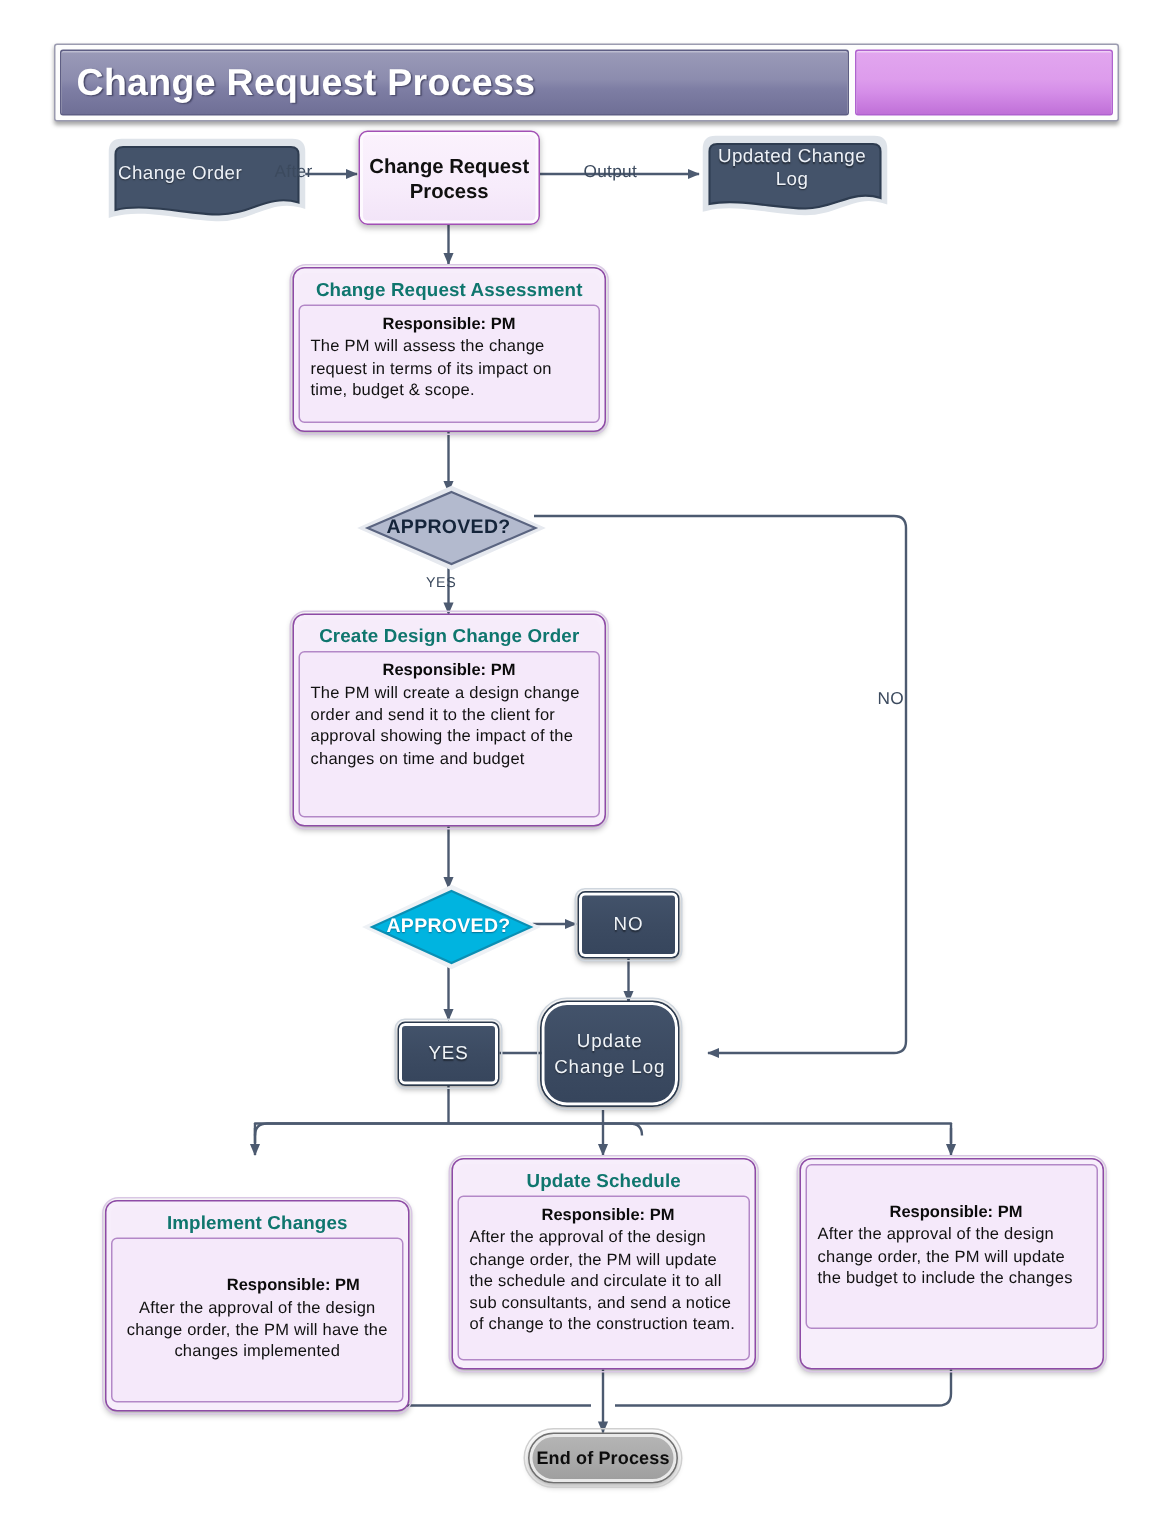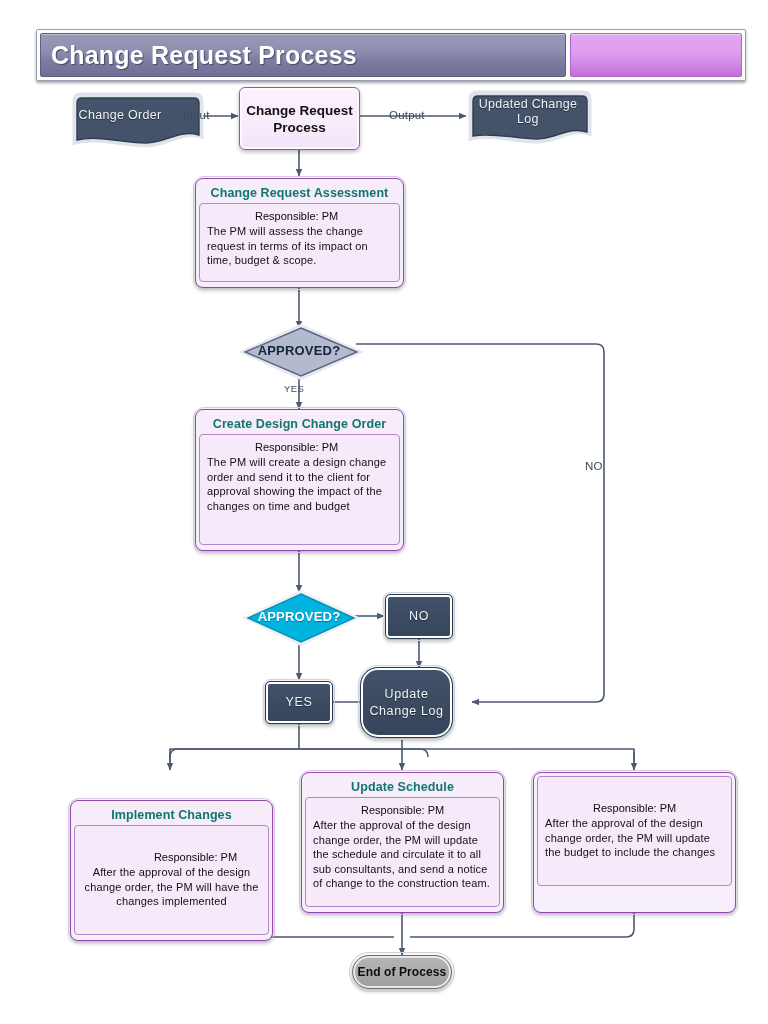--- a/index.html
+++ b/index.html
@@ -91,21 +91,21 @@
     position:relative;
     background:#f5e9fa;
     border:1px solid #b388c7;
     border-radius:4px;
     box-sizing:border-box;
     padding:5px 7px 6px 7px;
     height:calc(100% - 23px);
     overflow:hidden;
   }
   .card-body .resp{
-    font-size:11px;font-weight:normal;color:#0b0b0b;line-height:14px;margin:0 0 1px 0;padding-left:48px;
+    font-size:11px;font-weight:bold;color:#0b0b0b;line-height:14px;margin:0 0 1px 0;padding-left:48px;
   }
   .card-body .desc{
     font-size:11px;color:#111;line-height:14.5px;letter-spacing:.15px;margin:0;
   }
   .card-body.padtop{padding-top:24px;}
 
   
   .diamond{position:absolute;z-index:3;}
   .diamond svg{display:block;overflow:visible;}
   .dlabel{
@@ -217,21 +217,21 @@
   <div class="docshape" style="left:40px;top:92px;width:128px;height:58px;padding-left:32px;">
     <svg width="136" height="66" viewBox="0 0 136 66">
       <path d="M3,9 Q3,3 9,3 L123,3 Q129,3 129,9 L129,44
                C108,38 96,53 74,53 C52,53 24,44 3,50 Z" fill="none" stroke="#dfe4ea" stroke-width="5"></path>
       <path d="M5,11 Q5,6 10,6 L122,6 Q127,6 127,11 L127,43
                C107,37 95,51 74,51 C53,51 25,43 5,48 Z" fill="#44536a" stroke="#2e3c50" stroke-width="1.4"></path>
     </svg>
     <div class="doclabel">Change Order</div>
   </div>
 
-  <div class="edgelabel" style="left:183px;top:109px;">Input</div>
+  <div class="edgelabel" style="left:183px;top:109px;">After</div>
 
   <div class="pinkbox" style="left:239px;top:87px;width:121px;height:63px;">
     <div class="plabel">Change Request Process</div>
   </div>
 
   <div class="edgelabel" style="left:389px;top:109px;">Output</div>
 
   <div class="docshape" style="left:468px;top:90px;width:120px;height:56px;">
     <svg width="128" height="64" viewBox="0 0 128 64">
       <path d="M3,9 Q3,3 9,3 L115,3 Q121,3 121,9 L121,43

